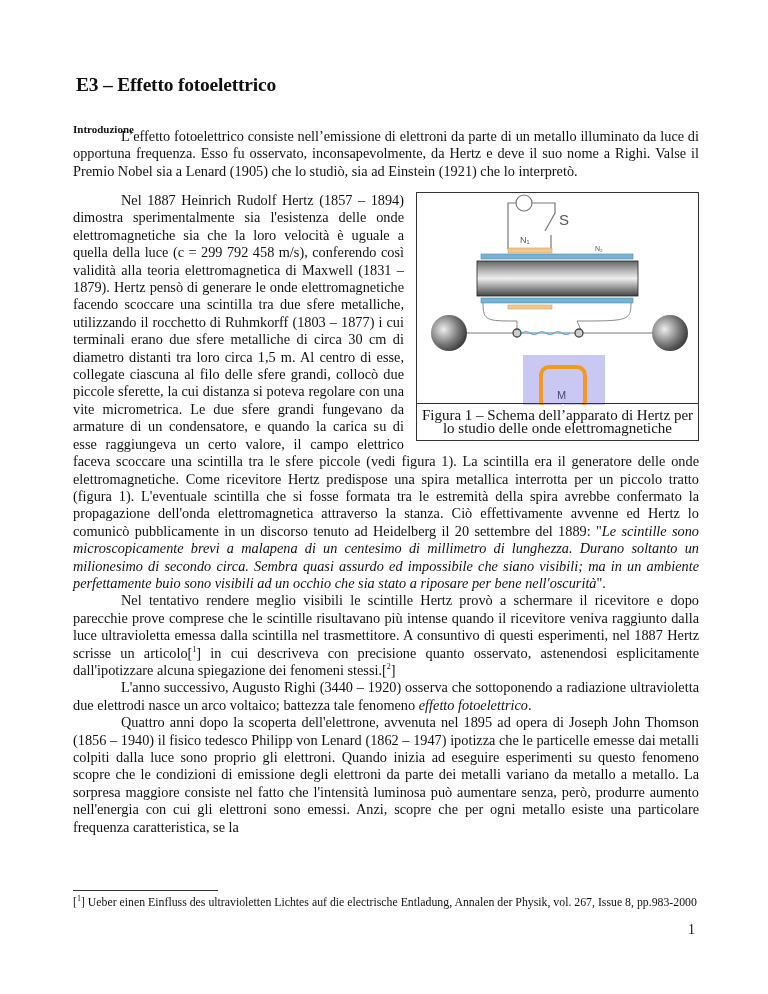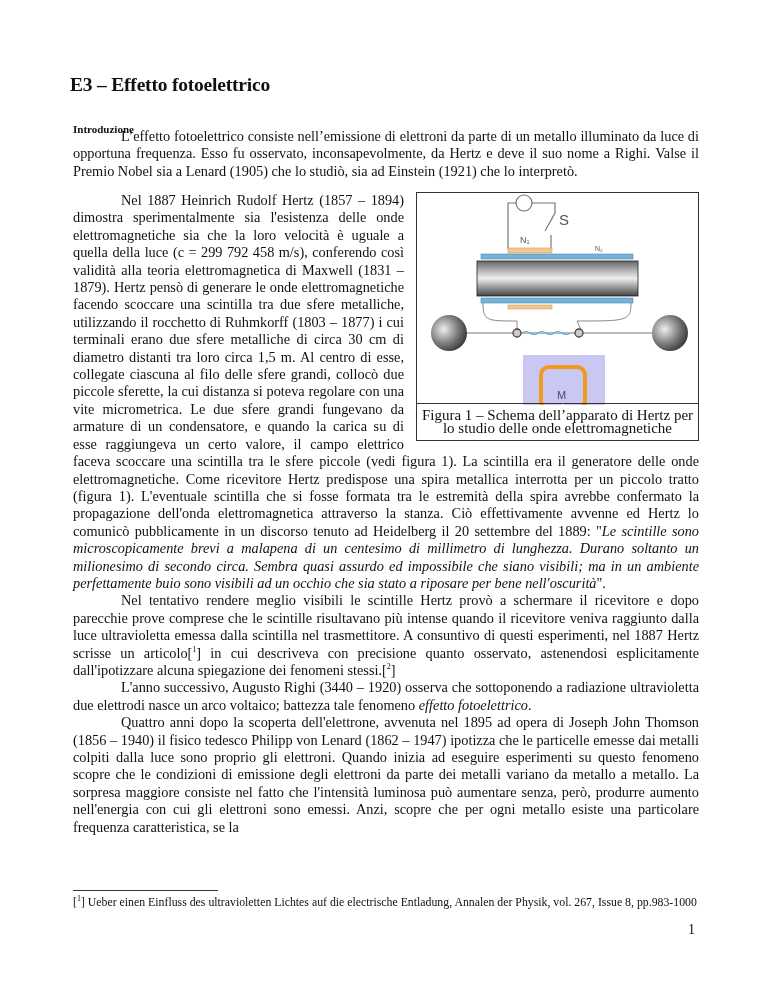--- a/index.html
+++ b/index.html
@@ -1,18 +1,18 @@
 <!DOCTYPE html>
 <html><head>
 <meta charset="utf-8">
 <style>
   html, body { margin: 0; padding: 0; background: #ffffff; }
   body { width: 768px; height: 994px; position: relative; overflow: hidden;
          font-family: "Liberation Serif", serif; color: #111; }
-  .title { position: absolute; left: 70px; top: 74px; font-size: 19.5px; font-weight: bold; margin: 0; letter-spacing: -0.2px; }
+  .title { position: absolute; left: 76px; top: 74px; font-size: 19.5px; font-weight: bold; margin: 0; letter-spacing: -0.2px; }
   .section { position: absolute; left: 73px; top: 123px; font-size: 11px; font-weight: bold; margin: 0; }
   .para { font-size: 14.3px; line-height: 17.4px; text-align: justify; margin: 0; }
   .indent { text-indent: 48px; }
   .p1 { position: absolute; left: 73px; top: 128px; width: 626px; }
   .wrap-block { position: absolute; left: 73px; top: 192px; width: 626px; }
   .figure { float: right; width: 283px; height: 249px; border: 1px solid #333; margin: 0 0 2px 12px; box-sizing: border-box; position: relative; background: #fff; }
   .figure svg { position: absolute; left: 0; top: 0; }
   .caption { position: absolute; left: 0; right: 0; bottom: 0; height: 37px; border-top: 1px solid #333; text-align: center; font-size: 15px; line-height: 13px; padding-top: 5px; box-sizing: border-box; }
   .footrule { position: absolute; left: 73px; top: 890px; width: 145px; height: 0; border-top: 1px solid #333; }
   .footnotes { position: absolute; left: 73px; top: 896px; width: 626px; font-size: 11.8px; line-height: 13.6px; text-align: justify; }
@@ -80,16 +80,16 @@
     <div class="caption">Figura 1 – Schema dell’apparato di Hertz per lo studio delle onde elettromagnetiche</div>
   </div>
   <p class="para indent"><span>Nel 1887 Heinrich Rudolf Hertz (1857 – 1894) dimostra sperimentalmente sia l'esistenza delle onde elettromagnetiche sia che la loro velocità è uguale a quella della luce (c = 299 792 458 m/s), conferendo così validità alla teoria elettromagnetica di Maxwell (1831 – 1879). Hertz pensò di generare le onde elettromagnetiche facendo scoccare una scintilla tra due sfere metalliche, utilizzando il rocchetto di Ruhmkorff (1803 – 1877) i cui terminali erano due sfere metalliche di circa 30 cm di diametro distanti tra loro circa 1,5 m. Al centro di esse, collegate ciascuna al filo delle sfere grandi, collocò due piccole sferette, la cui distanza si poteva regolare con una vite micrometrica. Le due sfere grandi fungevano da armature di un condensatore, e quando la carica su di esse raggiungeva un certo valore, il campo elettrico faceva scoccare una scintilla tra le sfere piccole (vedi figura 1). La scintilla era il generatore delle onde elettromagnetiche. Come ricevitore Hertz predispose una spira metallica interrotta per un piccolo tratto (figura 1). L'eventuale scintilla che si fosse formata tra le estremità della spira avrebbe confermato la propagazione dell'onda elettromagnetica attraverso la stanza. Ciò effettivamente avvenne ed Hertz lo comunicò pubblicamente in un discorso tenuto ad Heidelberg il 20 settembre del 1889: "</span><em>Le scintille sono microscopicamente brevi a malapena di un centesimo di millimetro di lunghezza. Durano soltanto un milionesimo di secondo circa. Sembra quasi assurdo ed impossibile che siano visibili; ma in un ambiente perfettamente buio sono visibili ad un occhio che sia stato a riposare per bene nell'oscurità</em><span>".</span></p>
   <p class="para indent"><span>Nel tentativo rendere meglio visibili le scintille Hertz provò a schermare il ricevitore e dopo parecchie prove comprese che le scintille risultavano più intense quando il ricevitore veniva raggiunto dalla luce ultravioletta emessa dalla scintilla nel trasmettitore. A consuntivo di questi esperimenti, nel 1887 Hertz scrisse un articolo[</span><sup>1</sup><span>] in cui descriveva con precisione quanto osservato, astenendosi esplicitamente dall'ipotizzare alcuna spiegazione dei fenomeni stessi.[</span><sup>2</sup><span>]</span></p>
   <p class="para indent"><span>L'anno successivo, Augusto Righi (3440 – 1920) osserva che sottoponendo a radiazione ultravioletta due elettrodi nasce un arco voltaico; battezza tale fenomeno </span><em class="bi">effetto fotoelettrico</em><span>.</span></p>
   <p class="para indent">Quattro anni dopo la scoperta dell'elettrone, avvenuta nel 1895 ad opera di Joseph John Thomson (1856 – 1940) il fisico tedesco Philipp von Lenard (1862 – 1947) ipotizza che le particelle emesse dai metalli colpiti dalla luce sono proprio gli elettroni. Quando inizia ad eseguire esperimenti su questo fenomeno scopre che le condizioni di emissione degli elettroni da parte dei metalli variano da metallo a metallo. La sorpresa maggiore consiste nel fatto che l'intensità luminosa può aumentare senza, però, produrre aumento nell'energia con cui gli elettroni sono emessi. Anzi, scopre che per ogni metallo esiste una particolare frequenza caratteristica, se la</p>
 </div>
 
 <div class="footrule"></div>
 <div class="footnotes">
-  <p>[<sup>1</sup>] <span>Ueber einen Einfluss des ultravioletten Lichtes auf die electrische Entladung, Annalen der Physik, vol. 267, Issue 8, pp.983-1000</span></p>
+  <p>[<sup>1</sup>] <span>Ueber einen Einfluss des ultravioletten Lichtes auf die electrische Entladung, Annalen der Physik, vol. 267, Issue 8, pp.983-2000</span></p>
 </div>
 
 <div class="pagenum">1</div>
 
 </body></html>

